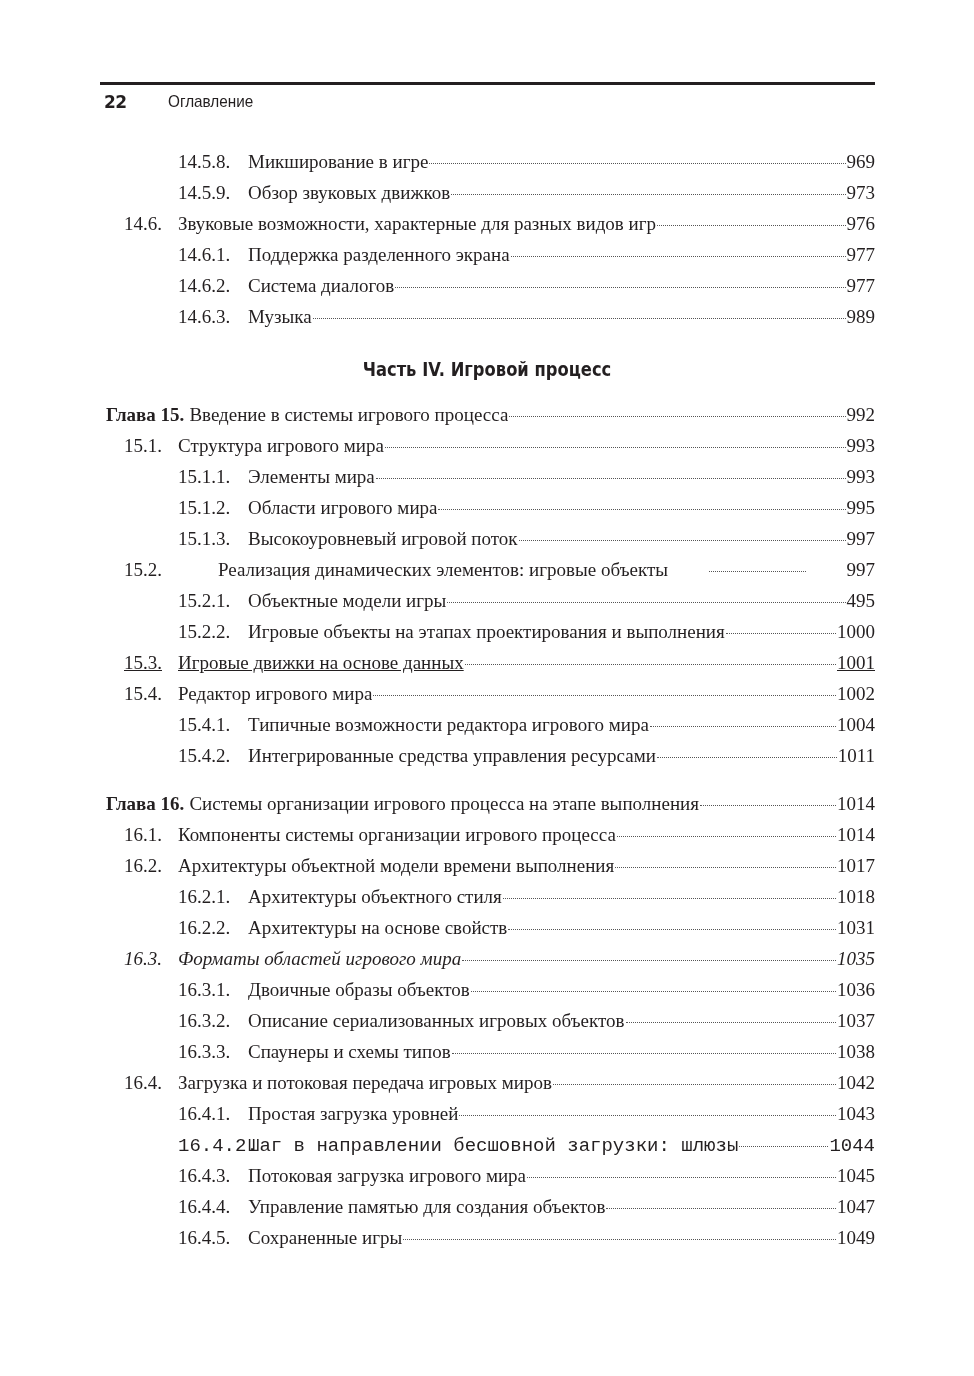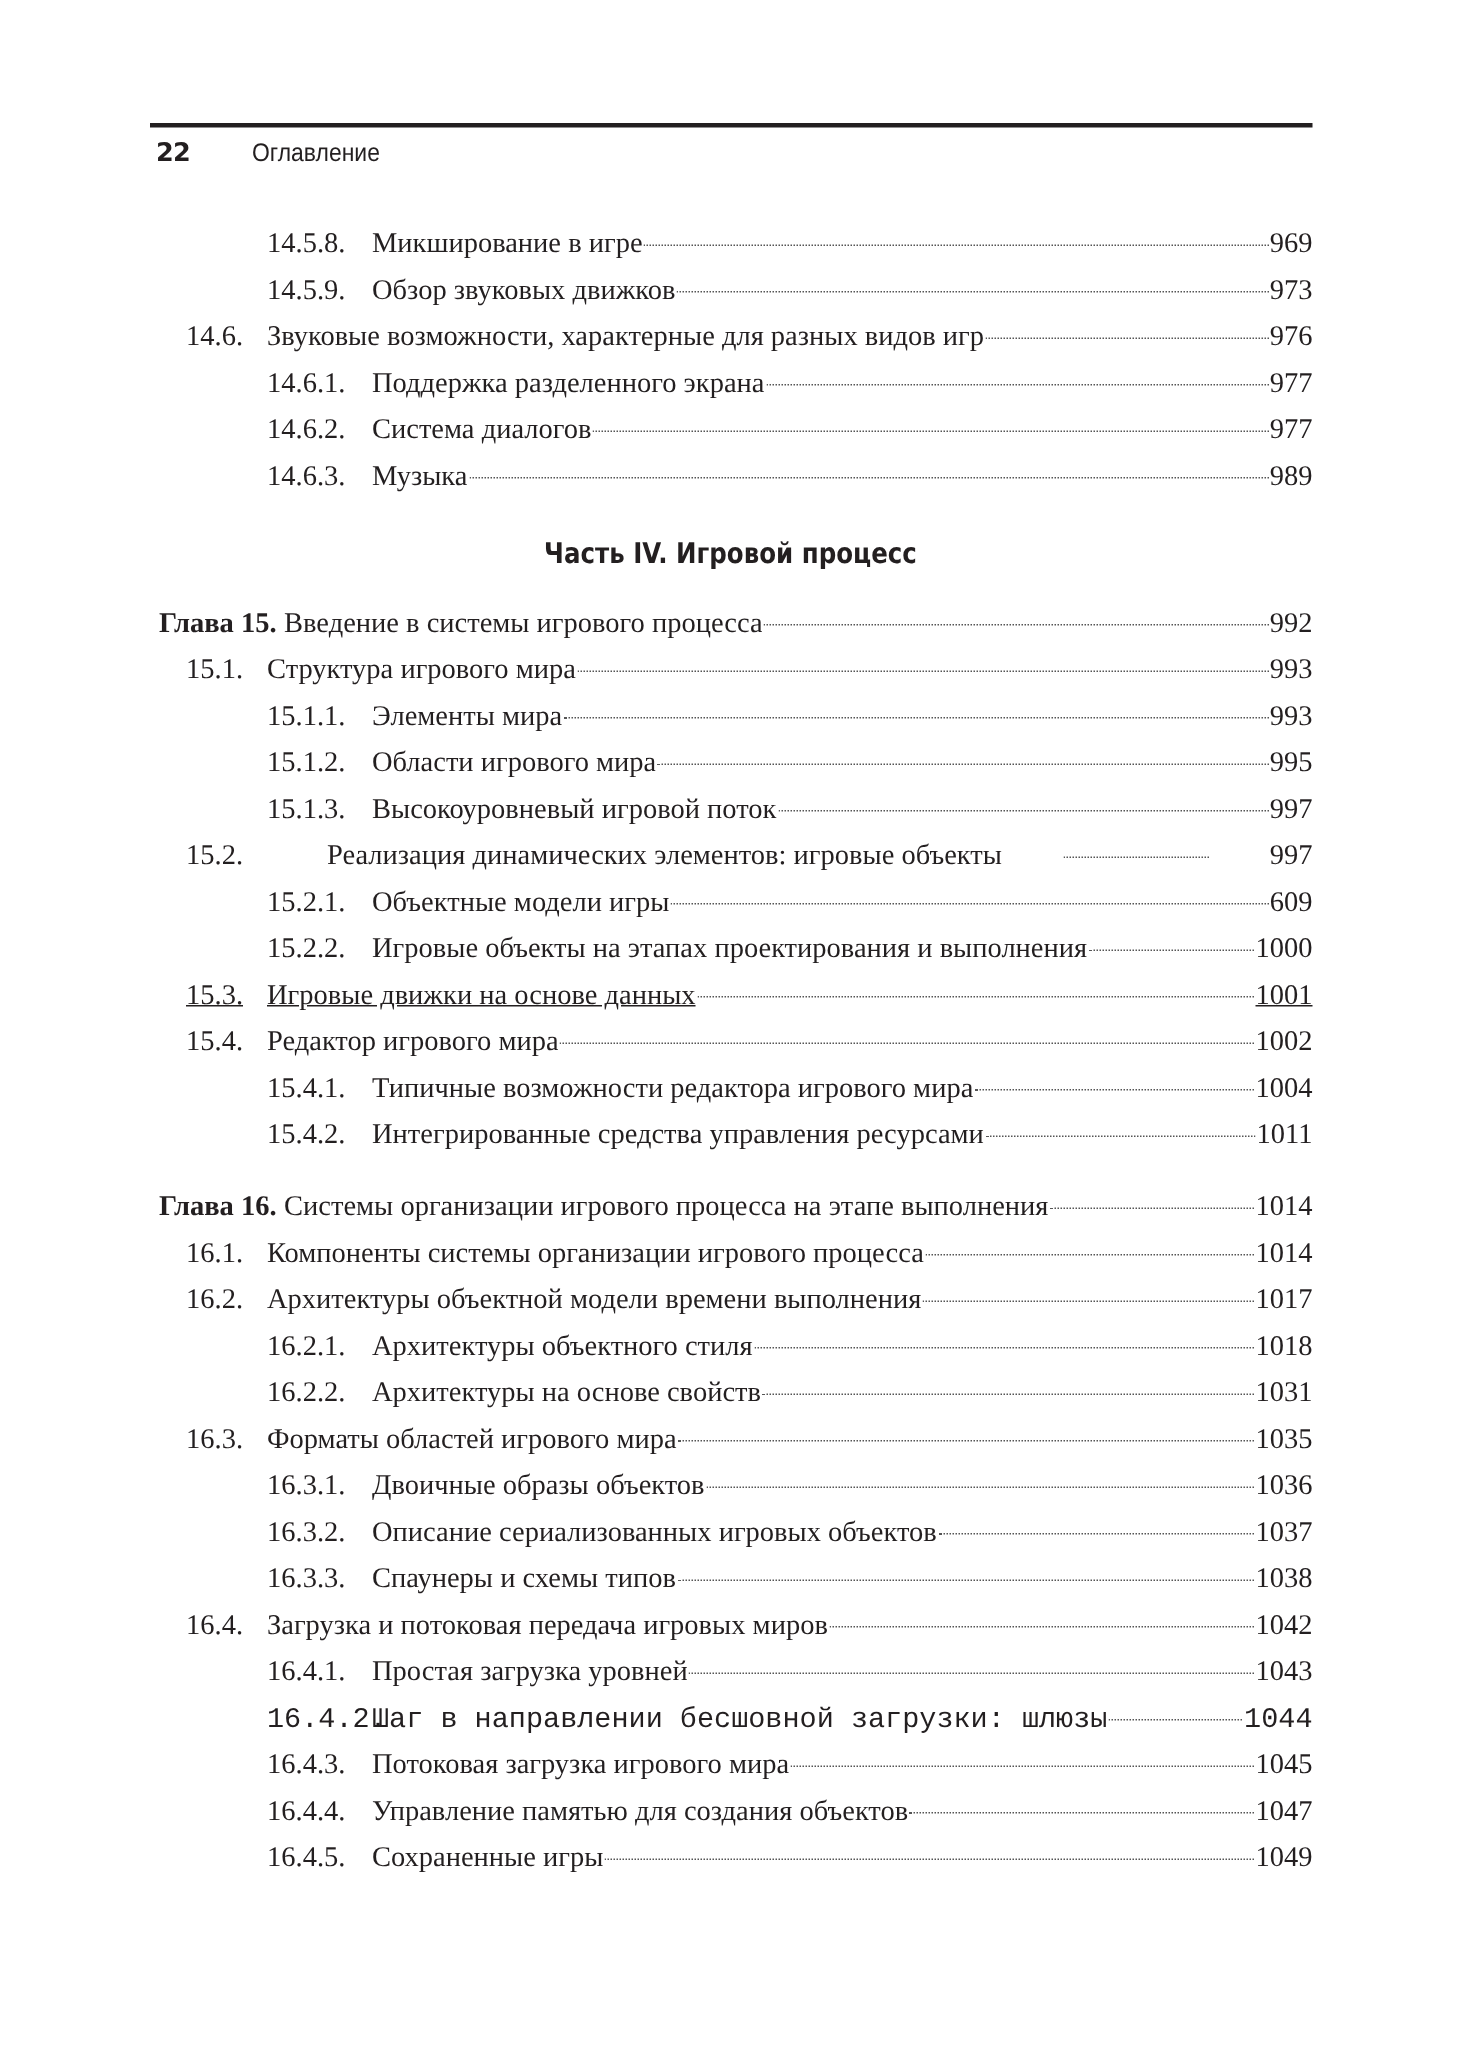--- a/index.html
+++ b/index.html
@@ -112,21 +112,21 @@
         <div class="entry lvl-1" style="top: 557px; gap: 40px;">
           <span class="num">15.2.</span>
           <span class="title">Реализация динамических элементов: игровые объекты</span>
           <span class="leader"></span>
           <span class="page-ref">997</span>
         </div>
         <div class="entry lvl-2" style="top: 588px;">
           <span class="num">15.2.1.</span>
           <span class="title">Объектные модели игры</span>
           <span class="leader"></span>
-          <span class="page-ref">609</span>
+          <span class="page-ref">495</span>
         </div>
         <div class="entry lvl-2" style="top: 619px;">
           <span class="num">15.2.2.</span>
           <span class="title">Игровые объекты на этапах проектирования и выполнения</span>
           <span class="leader"></span>
           <span class="page-ref">1000</span>
         </div>
         <div class="entry lvl-1" style="top: 650px; text-decoration: underline;">
           <span class="num">15.3.</span>
           <span class="title">Игровые движки на основе данных</span>
@@ -177,21 +177,21 @@
           <span class="title">Архитектуры объектного стиля</span>
           <span class="leader"></span>
           <span class="page-ref">1018</span>
         </div>
         <div class="entry lvl-2" style="top: 915px;">
           <span class="num">16.2.2.</span>
           <span class="title">Архитектуры на основе свойств</span>
           <span class="leader"></span>
           <span class="page-ref">1031</span>
         </div>
-        <div class="entry lvl-1" style="top: 946px;">
+        <div class="entry lvl-1" style="top: 946px; font-style: italic;">
           <span class="num">16.3.</span>
           <span class="title">Форматы областей игрового мира</span>
           <span class="leader"></span>
           <span class="page-ref">1035</span>
         </div>
         <div class="entry lvl-2" style="top: 977px;">
           <span class="num">16.3.1.</span>
           <span class="title">Двоичные образы объектов</span>
           <span class="leader"></span>
           <span class="page-ref">1036</span>

